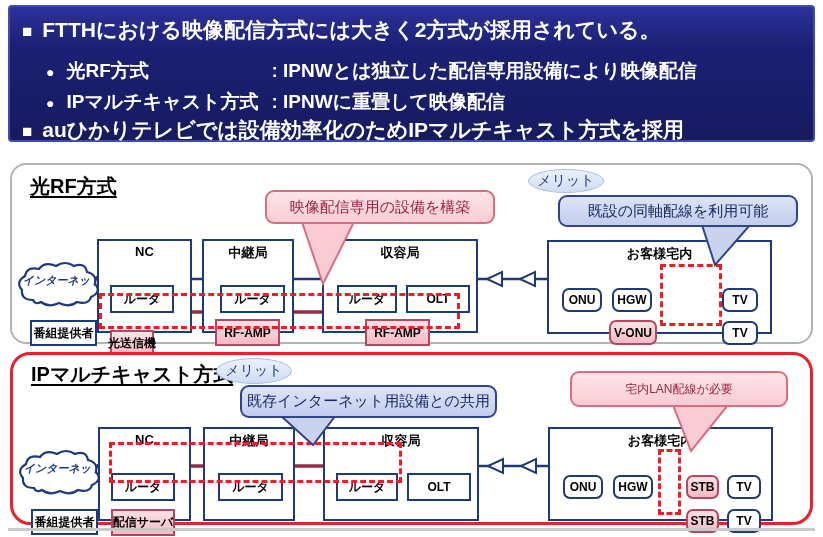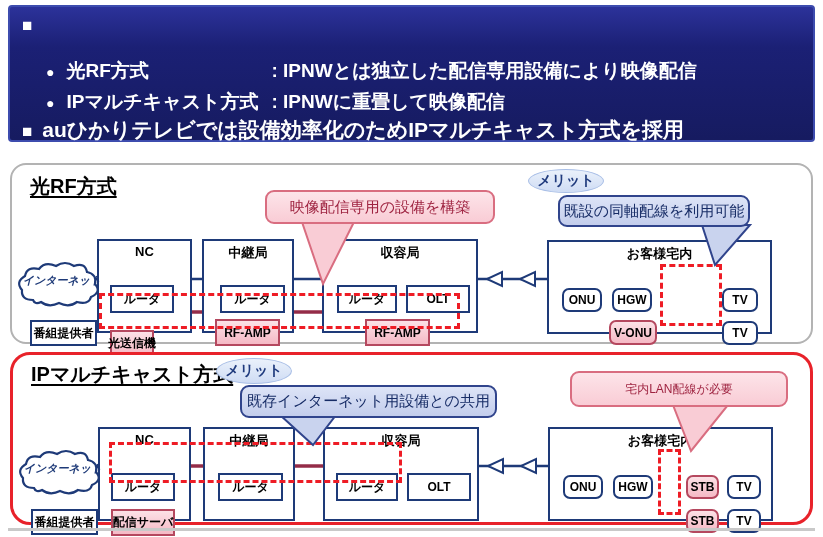--- a/index.html
+++ b/index.html
@@ -31,31 +31,32 @@
   
   .node{border:2px solid #1e3a78;background:#fff;display:flex;align-items:center;justify-content:center;font-size:12px;font-weight:bold;color:#000;white-space:nowrap;margin-top:21px;}
   .pinknode{border:2px solid #b5485f;background:linear-gradient(180deg,#fce1e6 0%,#f5b9c5 100%);}
   .rnd{border-radius:7px;}
   .dashedbox{border:3px dashed #ee1c25;background:transparent;}
 
   
   .callout{display:flex;align-items:center;justify-content:center;border-radius:9px;font-size:15px;white-space:nowrap;}
   .calloutpink{background:linear-gradient(180deg,#fde4e9 0%,#f9ccd5 100%);border:2px solid #d96d80;color:#9e2340;}
   .calloutblue{background:linear-gradient(180deg,#dde4f7 0%,#c3cdec 100%);border:2px solid #30448c;color:#172c66;}
-  .merit{display:flex;align-items:center;justify-content:center;border-radius:50%;background:linear-gradient(180deg,#eaf1fb 0%,#cfdcf4 100%);border:1.5px solid #a8bee6;font-size:14px;font-weight:bold;color:#1f3a7d;}
+  .merit{display:flex;align-items:center;justify-content:center;border-radius:50%;background:linear-gradient(180deg,#eaf1fb 0%,#cfdcf4 100%);border:1.5px solid #a8bee6;font-size:14px;font-weight:normal;color:#1f3a7d;}
   .cloudtext{display:flex;align-items:center;justify-content:center;font-size:11px;font-weight:bold;color:#1e3a78;white-space:nowrap;font-style:italic;}
 
   .graybar{left:8px;top:528px;width:807px;height:3px;background:#c9c9c9;}
 </style>
 </head>
 <body>
 
 <div class="abs header">
   <div class="hrow hrow1">
     <span class="sq">■</span>
+    <span>FTTHにおける映像配信方式には大きく2方式が採用されている。</span>
   </div>
   <div class="hrow hrow2">
     <span class="dot">●</span>
     <span class="hlabel">光RF方式</span>
     <span>: IPNWとは独立した配信専用設備により映像配信</span>
   </div>
   <div class="hrow hrow3">
     <span class="dot">●</span>
     <span class="hlabel">IPマルチキャスト方式</span>
     <span>: IPNWに重畳して映像配信</span>
@@ -132,21 +133,21 @@
   <div class="abs dashedbox" style="left:87px;top:128px;width:361px;height:36px;"></div>
   <div class="abs dashedbox" style="left:648px;top:99px;width:62px;height:62px;"></div>
 
   <svg class="layer" width="803" height="181">
     <polygon points="290,57 342,57 311,119" fill="#f9ccd5" stroke="#d96d80" stroke-width="2"></polygon>
     <polygon points="690,60 738,60 703,100" fill="#c9d3ee" stroke="#30448c" stroke-width="2"></polygon>
   </svg>
 
   <div class="abs callout calloutpink" style="left:240px;top:25px;width:230px;height:34px;margin-left:13px;">映像配信専用の設備を構築</div>
   <div class="abs merit" style="left:516px;top:4px;width:76px;height:24px;">メリット</div>
-  <div class="abs callout calloutblue" style="left:546px;top:30px;width:192px;height:32px;">既設の同軸配線を利用可能</div>
+  <div class="abs callout calloutblue" style="left:546px;top:30px;width:240px;height:32px;">既設の同軸配線を利用可能</div>
 </div>
 
 <div class="abs panel panel2">
 
   <svg class="layer" width="803" height="173">
     <g stroke="#1e3a78" stroke-width="2.4" fill="none">
       <line x1="78" y1="111" x2="98" y2="111"></line>
       <line x1="458" y1="111" x2="535" y2="111"></line>
       <line x1="535" y1="111" x2="550" y2="111"></line>
       <line x1="640" y1="111" x2="673" y2="111"></line>

